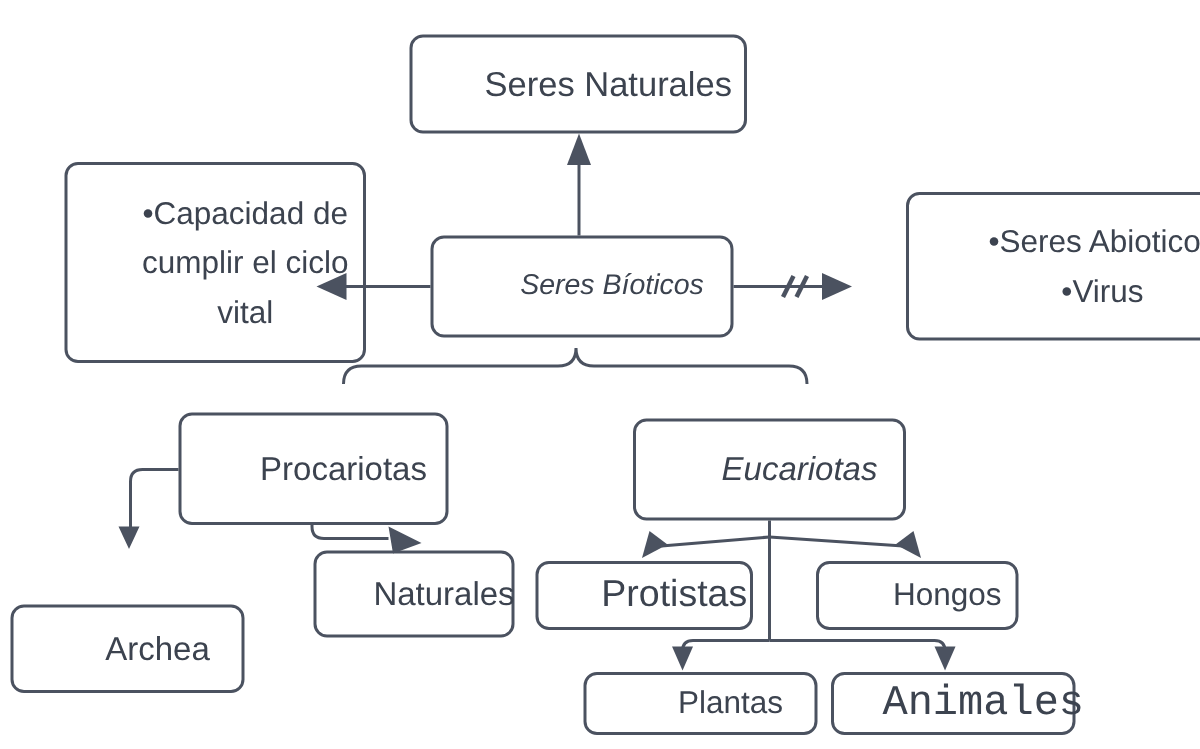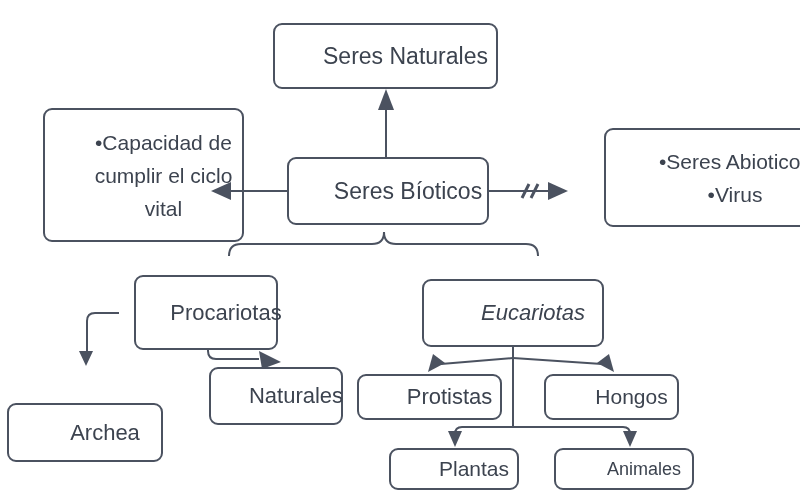--- a/index.html
+++ b/index.html
@@ -32,31 +32,31 @@
     z-index: 1;
     padding-left: 40px;
   }
   .node.multiline {
     font-size: 21px;
     line-height: 33px;
     margin-left: 36px;
   }
   
   .n-naturales  { left: 273px; top: 23px;  width: 225px; height: 66px; font-size: 23px; }
-  .n-bioticos   { left: 287px; top: 157px; width: 202px; height: 68px; font-size: 23px; }
+  .n-bioticos   { left: 287px; top: 157px; width: 202px; height: 68px; font-size: 19px; font-style: italic; }
   .n-capacidad  { left: 7px;   top: 108px; width: 201px; height: 134px; }
   .n-abioticos  { left: 568px; top: 128px; width: 222px; height: 99px; }
-  .n-procariotas{ left: 134px; top: 275px; width: 144px; height: 75px; }
+  .n-procariotas{ left: 119px; top: 275px; width: 180px; height: 75px; }
   .n-eucariotas { left: 422px; top: 279px; width: 182px; height: 68px; font-style: italic; }
   .n-archea     { left: 7px;   top: 367px; width: 156px; height: 59px; margin-top: 36px; }
   .n-bacterias  { left: 209px; top: 367px; width: 134px; height: 58px; }
-  .n-protistas  { left: 357px; top: 374px; width: 145px; height: 46px; font-size: 22px; }
+  .n-protistas  { left: 357px; top: 374px; width: 145px; height: 46px; font-size: 25px; }
   .n-hongos     { left: 544px; top: 374px; width: 135px; height: 46px; font-size: 21px; }
-  .n-plantas    { left: 389px; top: 448px; width: 130px; height: 42px; font-size: 21px; }
-  .n-animales   { left: 554px; top: 448px; width: 140px; height: 42px; font-size: 18px; }
+  .n-plantas    { left: 389px; top: 448px; width: 156px; height: 42px; font-size: 21px; }
+  .n-animales   { left: 554px; top: 448px; width: 163px; height: 42px; font-size: 28px; font-family: Liberation Mono, monospace; }
 
   svg.edges {
     position: absolute;
     left: 0; top: 0;
     width: 800px; height: 499px;
     z-index: 2;
     pointer-events: none;
   }
   .edge {
     stroke: var(--stroke, #4b5260);

